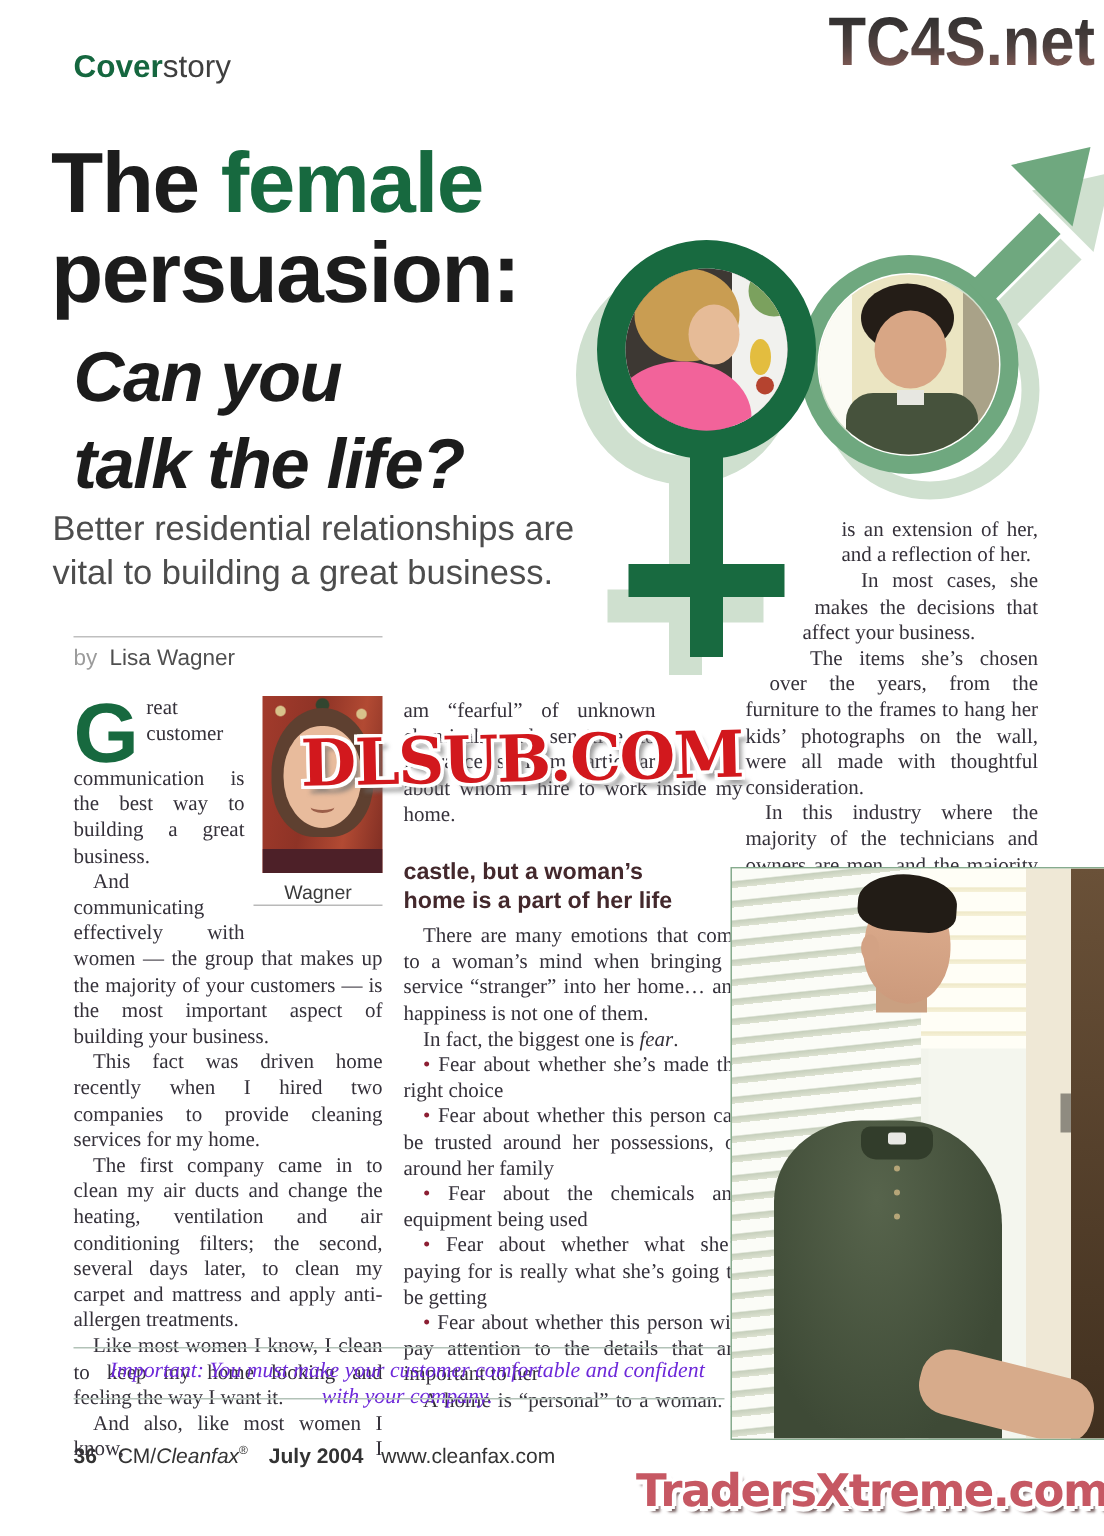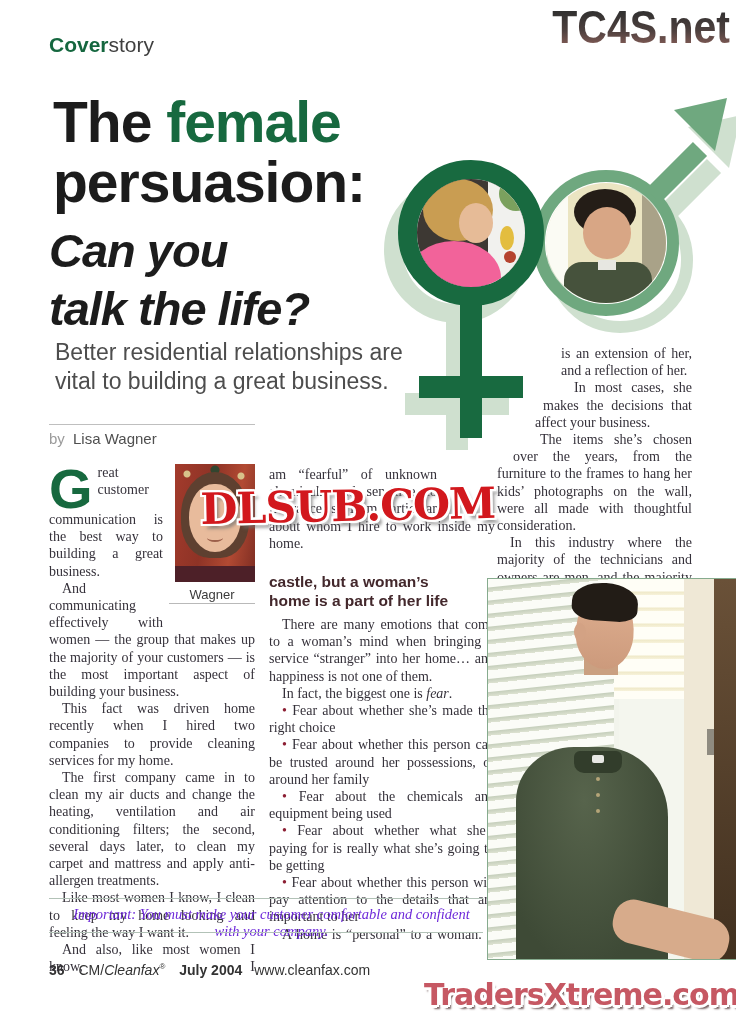--- a/index.html
+++ b/index.html
@@ -8,26 +8,26 @@
   
   .coverstory{position:absolute;left:49px;top:33px;font-size:21px;letter-spacing:0;}
   .coverstory .green{color:#15673f;font-weight:bold;}
   .coverstory .gray{color:#3f3f3f;font-weight:normal;}
   .wm-top{position:absolute;right:6px;top:2px;font-size:41px;font-weight:bold;
           font-family:"Liberation Sans",sans-serif;letter-spacing:0px;
           background:linear-gradient(#2f2f2f 15%,#4e413f 55%,#97665f 95%);
           -webkit-background-clip:text;background-clip:text;color:transparent;
           transform:scale(1.0,1.12);transform-origin:top right;}
   
-  .headline{position:absolute;left:53px;top:92px;line-height:60px;font-weight:bold;
+  .headline{position:absolute;left:34px;top:92px;line-height:60px;font-weight:bold;
             font-size:57px;letter-spacing:-1px;color:#1c1c1c;}
   .headline .green{color:#17693f;}
   .headline-q{position:absolute;left:49px;top:222px;line-height:58px;font-weight:bold;
             font-style:italic;font-size:47px;letter-spacing:-1px;color:#1c1c1c;}
-  .deck{position:absolute;left:55px;top:338px;font-size:23px;line-height:29px;color:#4d4d4d;}
+  .deck{position:absolute;left:35px;top:338px;font-size:23px;line-height:29px;color:#4d4d4d;}
   
   .byline-rule{position:absolute;left:49px;top:424px;width:206px;height:1px;background:#bfbfbf;}
   .byline{position:absolute;left:49px;top:430px;font-size:15px;}
   .byline .pre{color:#9b9b9b;}
   .byline .name{color:#4f4f4f;margin-left:4px;}
   
   .gender-art{position:absolute;left:380px;top:80px;width:356px;height:370px;z-index:1;}
   
   .col{position:absolute;font-family:"Liberation Serif",serif;font-size:14px;line-height:17.2px;
        color:#35313a;text-align:justify;z-index:2;}

